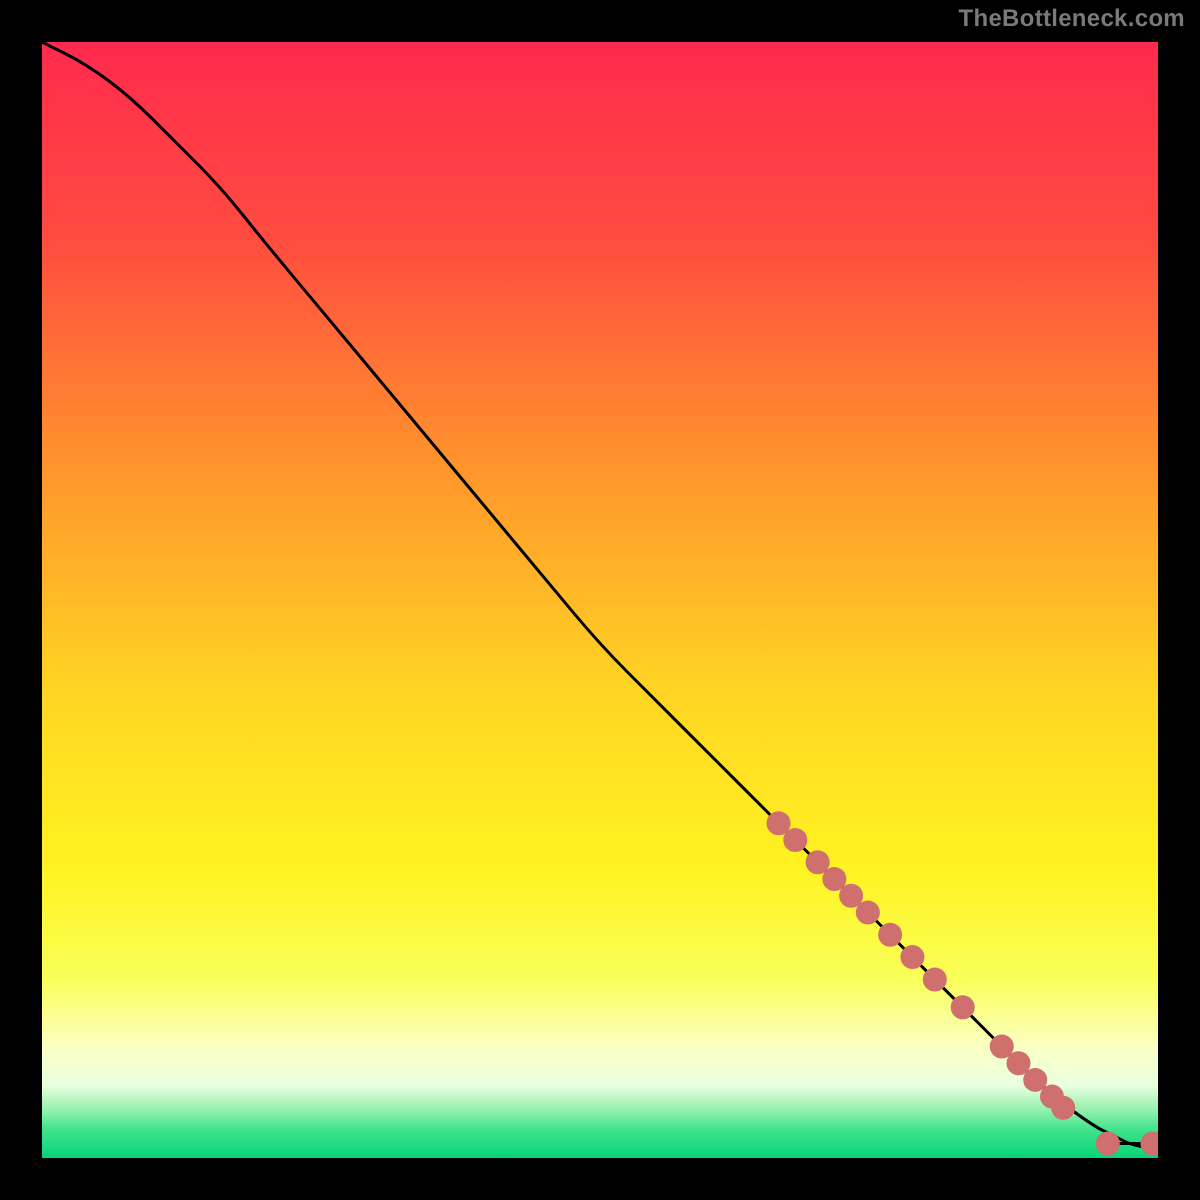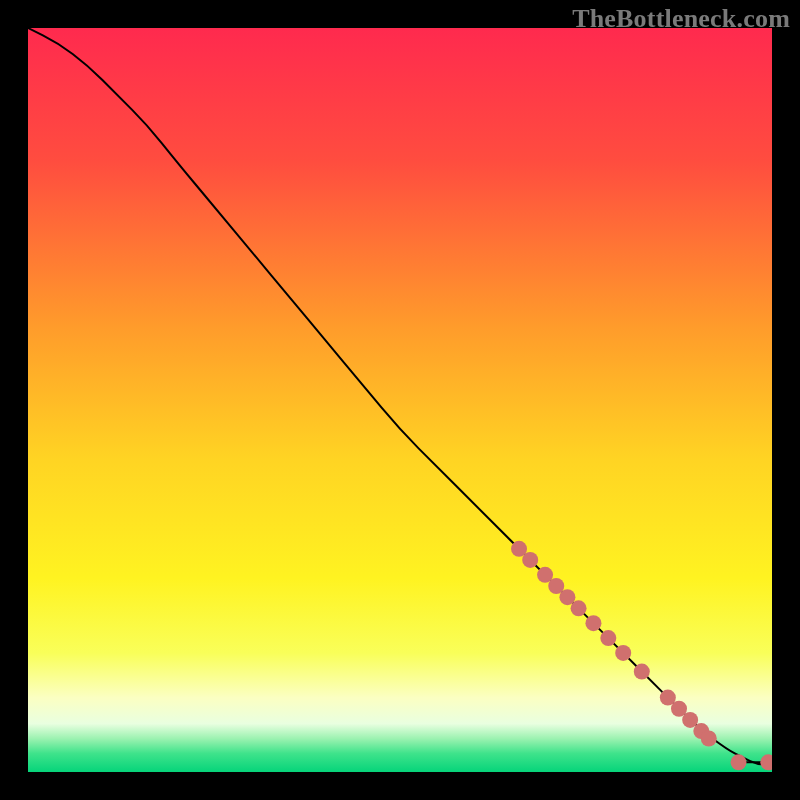--- a/index.html
+++ b/index.html
@@ -13,22 +13,22 @@
   .stage {
     position: relative;
     width: 800px;
     height: 800px;
     background: #000000;
   }
   .watermark {
     position: absolute;
     top: 4px;
     right: 10px;
-    font-family: Liberation Serif, serif;
-    font-size: 26px;
+    font-family: Liberation Sans, sans-serif;
+    font-size: 16px;
     font-weight: 600;
     color: #7a7a7a;
     letter-spacing: 0.2px;
     user-select: none;
   }
   .plot {
     position: absolute;
     left: 28px;
     top: 28px;
     width: 744px;

